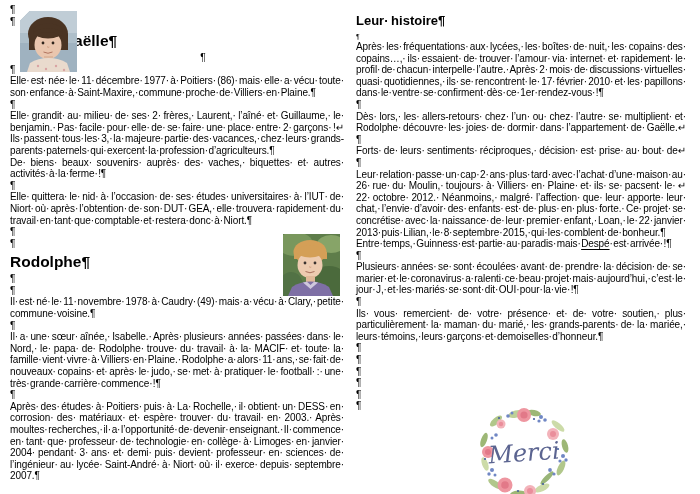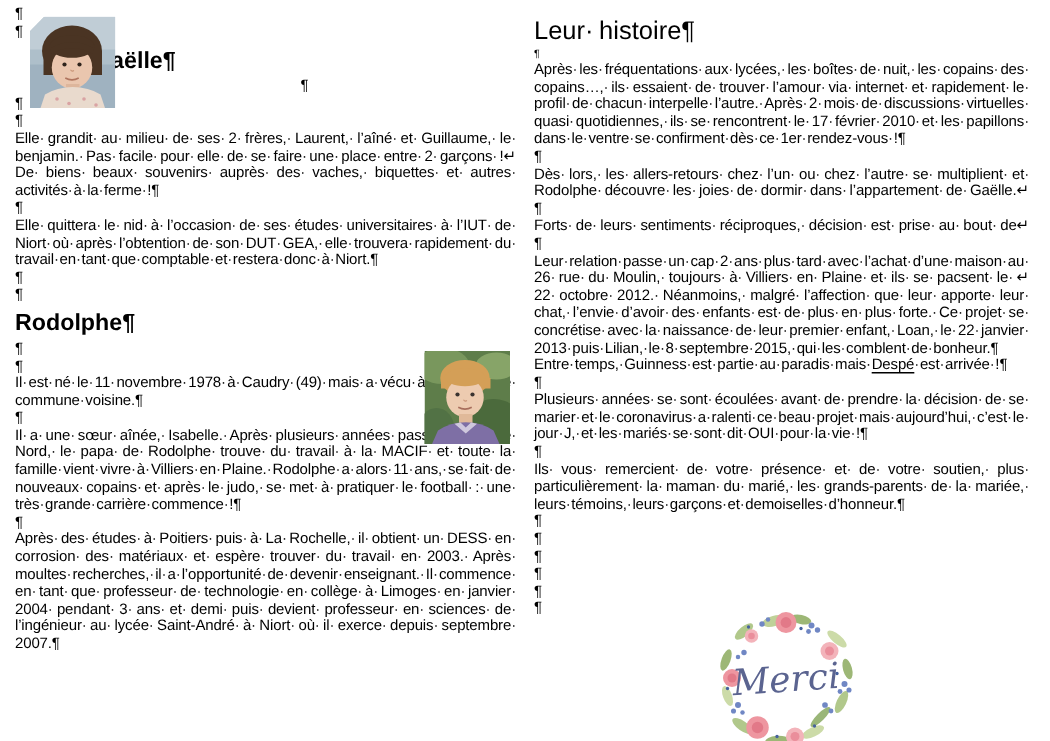--- a/index.html
+++ b/index.html
@@ -22,21 +22,21 @@
 
   .title {
     font-weight:bold; font-size:15.5px; line-height:22px;
     text-align:left; letter-spacing:0; word-spacing:-2px;
   }
   .title-g { padding-left:52px; margin-top:3px; }
   .pil-center-g { text-align:center; padding-left:52px; }
   .title-r { padding-right:62px; margin-top:2px; }
 
   .h-right {
-    font-weight:normal; font-size:17px; line-height:23px; margin-top:5px;
+    font-weight:bold; font-size:13px; line-height:23px; margin-top:5px;
     letter-spacing:0; word-spacing:-1px;
   }
   .small-line { font-size:7px; line-height:9px; min-height:9px;
     word-spacing:-1px; letter-spacing:0; }
 
   .misspell {
     text-decoration-line:underline; text-decoration-style:wavy;
     text-decoration-color:#e23b2e; text-decoration-thickness:1px;
     text-underline-offset:2px;
     text-decoration:underline;
@@ -55,22 +55,24 @@
 <body>
 
 <div class="page">
 
   <div class="col col-left">
     <div class="line fmt">¶</div>
     <div class="line fmt">¶</div>
     <div class="title title-g fmt">Gaëlle¶</div>
     <div class="line fmt pil-center-g">¶</div>
     <div class="line fmt">¶</div>
+    <div class="p fmt">Elle· est· née· le· 11· décembre· 1977· à· Poitiers· (86)· mais· elle· a· vécu· toute· son· enfance· à· Saint-Maxire,· commune· proche· de· Villiers· en· Plaine.¶</div>
     <div class="line fmt">¶</div>
     <div class="p jall fmt">Elle· grandit· au· milieu· de· ses· 2· frères,· Laurent,· l’aîné· et· Guillaume,· le· benjamin.· Pas· facile· pour· elle· de· se· faire· une· place· entre· 2· garçons· !↵</div>
+    <div class="p fmt">Ils· passent· tous· les· 3,· la· majeure· partie· des· vacances,· chez· leurs· grands-parents· paternels· qui· exercent· la· profession· d’agriculteurs.¶</div>
     <div class="p fmt">De· biens· beaux· souvenirs· auprès· des· vaches,· biquettes· et· autres· activités· à· la· ferme· !¶</div>
     <div class="line fmt">¶</div>
     <div class="p fmt">Elle· quittera· le· nid· à· l’occasion· de· ses· études· universitaires· à· l’IUT· de· Niort· où· après· l’obtention· de· son· DUT· GEA,· elle· trouvera· rapidement· du· travail· en· tant· que· comptable· et· restera· donc· à· Niort.¶</div>
     <div class="line fmt">¶</div>
     <div class="line fmt">¶</div>
     <div class="title title-r fmt">Rodolphe¶</div>
     <div class="line fmt">¶</div>
     <div class="line fmt">¶</div>
     <div class="p fmt">Il· est· né· le· 11· novembre· 1978· à· Caudry· (49)· mais· a· vécu· à· Clary,· petite· commune· voisine.¶</div>
     <div class="line fmt">¶</div>

